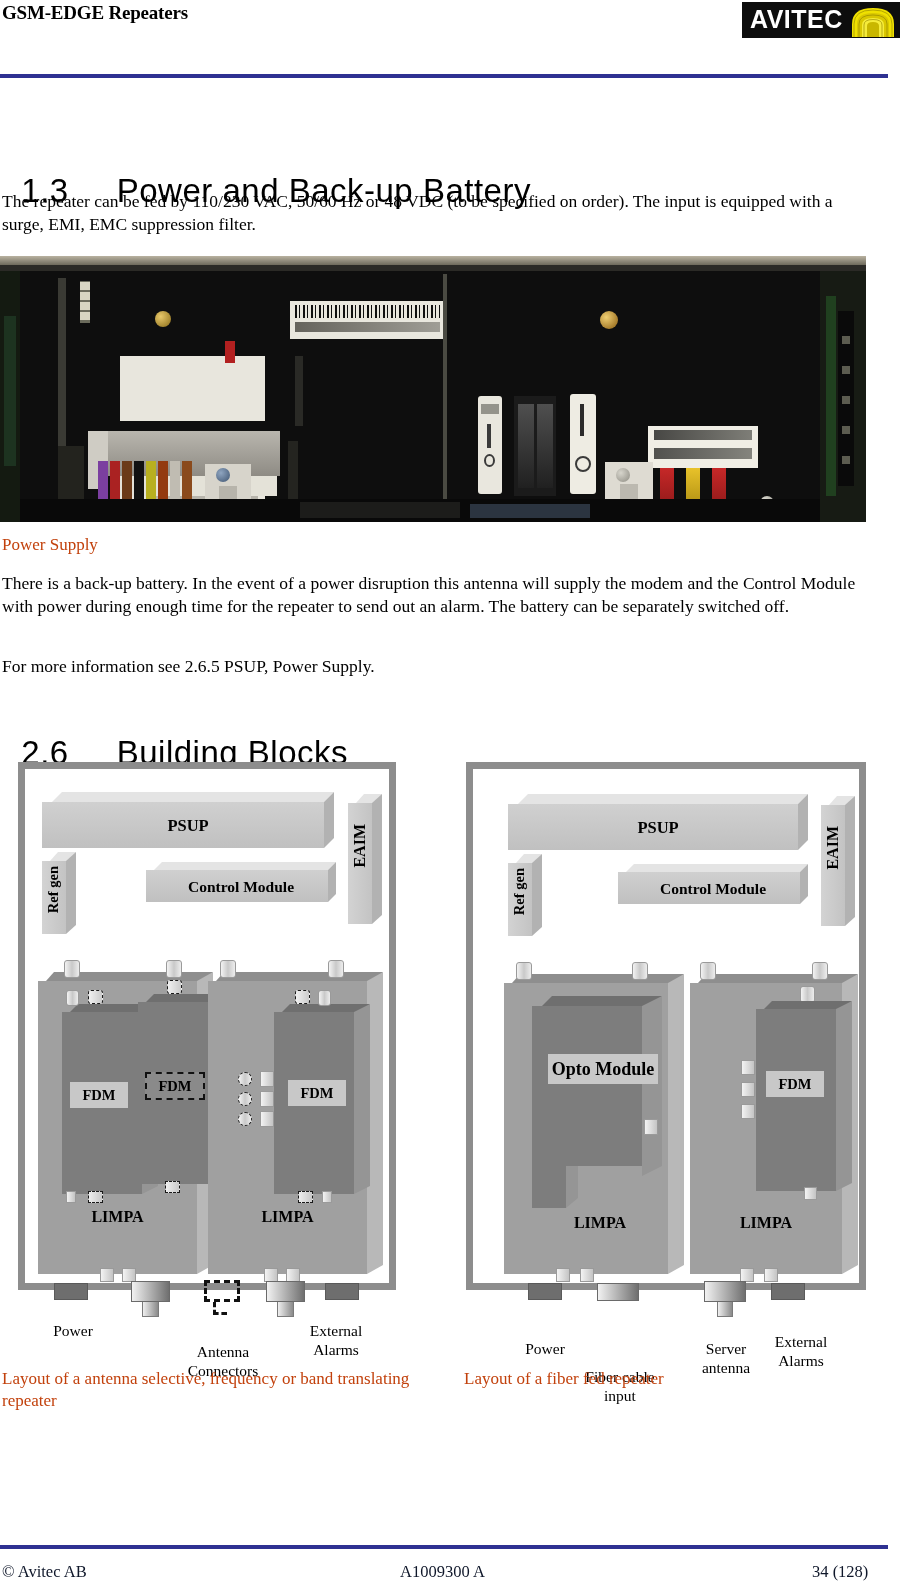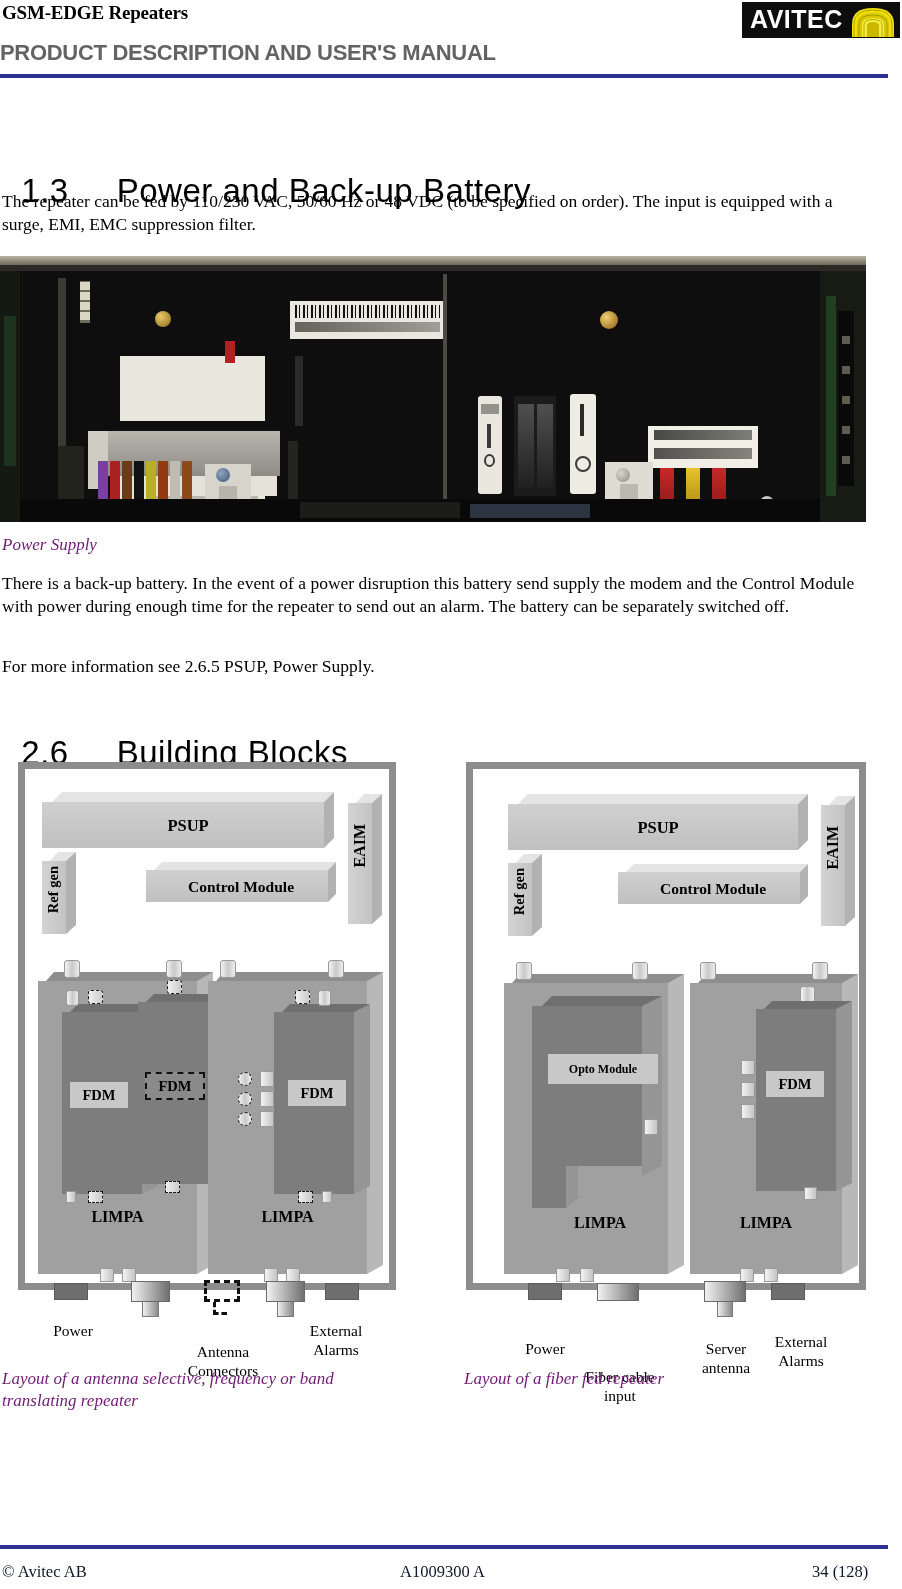--- a/index.html
+++ b/index.html
@@ -50,21 +50,21 @@
     letter-spacing:0.5px; white-space:pre;
   }
   .body-p {
     position:absolute;
     font-family:"Liberation Serif", serif;
     font-size:17.5px; color:#000; line-height:23px;
   }
   .italic-cap {
     position:absolute;
     font-family:"Liberation Serif", serif;
-    font-style:italic; font-size:17px; color:#701a75; line-height:22px;
+    font-size:17px; color:#c2410c; line-height:22px;
   }
 
   
   .photo {
     position:absolute; left:0px; top:256px; width:866px; height:266px;
     background:#0b0b08;
     overflow:hidden;
   }
   .ph { position:absolute; }
 
@@ -149,21 +149,20 @@
     position:absolute; text-align:center;
     font-family:"Liberation Serif", serif;
     font-size:15.5px; color:#000; line-height:19px;
   }
 </style>
 </head>
 <body>
 
 <div class="page-header">
   <div class="hdr-doc-title">GSM-EDGE Repeaters</div>
-  <div class="hdr-manual-title">PRODUCT DESCRIPTION AND USER'S MANUAL</div>
   <div class="hdr-rule"></div>
   <div class="logo">
     <div class="logo-text">AVITEC</div>
     <svg class="logo-fan" viewBox="0 0 46 33">
       <path d="M2 33 L2 20 Q2 4 23 4 Q44 4 44 20 L44 33 Z" fill="#efe000"></path>
       <path d="M7 33 L7 20 Q7 9 23 9 Q39 9 39 20 L39 33 Z" fill="#d9c700"></path>
       <path d="M12 33 L12 21 Q12 14 23 14 Q34 14 34 21 L34 33 Z" fill="#f6ec3a"></path>
       <path d="M17 33 L17 22 Q17 18 23 18 Q29 18 29 22 L29 33 Z" fill="#c9b700"></path>
       <g stroke="#8d8000" stroke-width="0.6" fill="none">
         <path d="M4 33 L4 20 Q4 6 23 6 Q42 6 42 20 L42 33"></path>
@@ -270,21 +269,21 @@
   <div class="ph" style="left:58px;top:190px;width:26px;height:76px;background:#23231e;"></div>
   <div class="ph" style="left:252px;top:250px;width:40px;height:16px;background:#5a4a30;"></div>
 
   <div class="ph" style="left:20px;top:243px;width:800px;height:23px;background:#090909;"></div>
   <div class="ph" style="left:300px;top:246px;width:160px;height:16px;background:#1c1c1a;"></div>
   <div class="ph" style="left:470px;top:248px;width:120px;height:14px;background:#2b3440;"></div>
 </div>
 
 <div class="italic-cap" style="left:2px; top:534px;">Power Supply</div>
 
-<div class="body-p" style="left:2px; top:572px; width:872px;">There is a back-up battery. In the event of a power disruption this battery send supply the modem and the Control Module with power during enough time for the repeater to send out an alarm. The battery can be separately switched off.</div>
+<div class="body-p" style="left:2px; top:572px; width:872px;">There is a back-up battery. In the event of a power disruption this antenna will supply the modem and the Control Module with power during enough time for the repeater to send out an alarm. The battery can be separately switched off.</div>
 
 <div class="body-p" style="left:2px; top:655px; width:872px;">For more information see 2.6.5  PSUP, Power Supply.</div>
 
 <div class="h1" style="left:2px; top:696px;">
   <span>2.6</span><span style="display:inline-block;width:48px;"></span><span>Building Blocks</span>
 </div>
 
 <div class="diagram" style="left:18px; top:762px; width:378px; height:540px;">
 
   <div class="frame" style="width:378px; height:528px;"></div>
@@ -444,21 +443,21 @@
     <div class="lbl" style="left:14px;top:240px;width:164px;font-size:16px;">LIMPA</div>
     <div class="conn-round" style="left:12px;top:-12px;width:16px;height:18px;"></div>
     <div class="conn-round" style="left:128px;top:-12px;width:16px;height:18px;"></div>
 
     <div style="position:absolute;left:28px;top:22px;width:130px;height:210px;">
       <div class="module-top" style="left:10px;top:0;width:120px;height:10px;clip-path:polygon(0 100%,10px 0,100% 0,calc(100% - 10px) 100%);"></div>
       <div class="module-side" style="left:110px;top:0;width:20px;height:180px;clip-path:polygon(0 10px,100% 0,100% calc(100% - 10px),0 100%);"></div>
       <div class="module" style="left:0;top:10px;width:110px;height:160px;"></div>
       <div class="module" style="left:0;top:170px;width:34px;height:42px;"></div>
       <div class="module-side" style="left:34px;top:170px;width:12px;height:42px;clip-path:polygon(0 0,100% -10px,100% calc(100% - 10px),0 100%);"></div>
-      <div class="plate" style="left:16px;top:58px;width:110px;height:30px;font-size:12px;">Opto Module</div>
+      <div class="plate" style="left:16px;top:58px;width:110px;height:30px;font-size:18px;">Opto Module</div>
     </div>
     <div class="conn-sq" style="left:140px;top:145px;width:14px;height:16px;"></div>
     <div class="conn-sq" style="left:52px;top:294px;width:14px;height:14px;"></div>
     <div class="conn-sq" style="left:76px;top:294px;width:14px;height:14px;"></div>
   </div>
 
   <div style="position:absolute;left:224px;top:212px;width:168px;height:300px;">
     <div class="chassis-top" style="left:8px;top:0;width:160px;height:9px;clip-path:polygon(0 100%,8px 0,100% 0,calc(100% - 8px) 100%);"></div>
     <div class="chassis-side" style="left:152px;top:0;width:16px;height:300px;clip-path:polygon(0 9px,100% 0,100% calc(100% - 9px),0 100%);"></div>
     <div class="chassis" style="left:0;top:9px;width:152px;height:291px;"></div>

